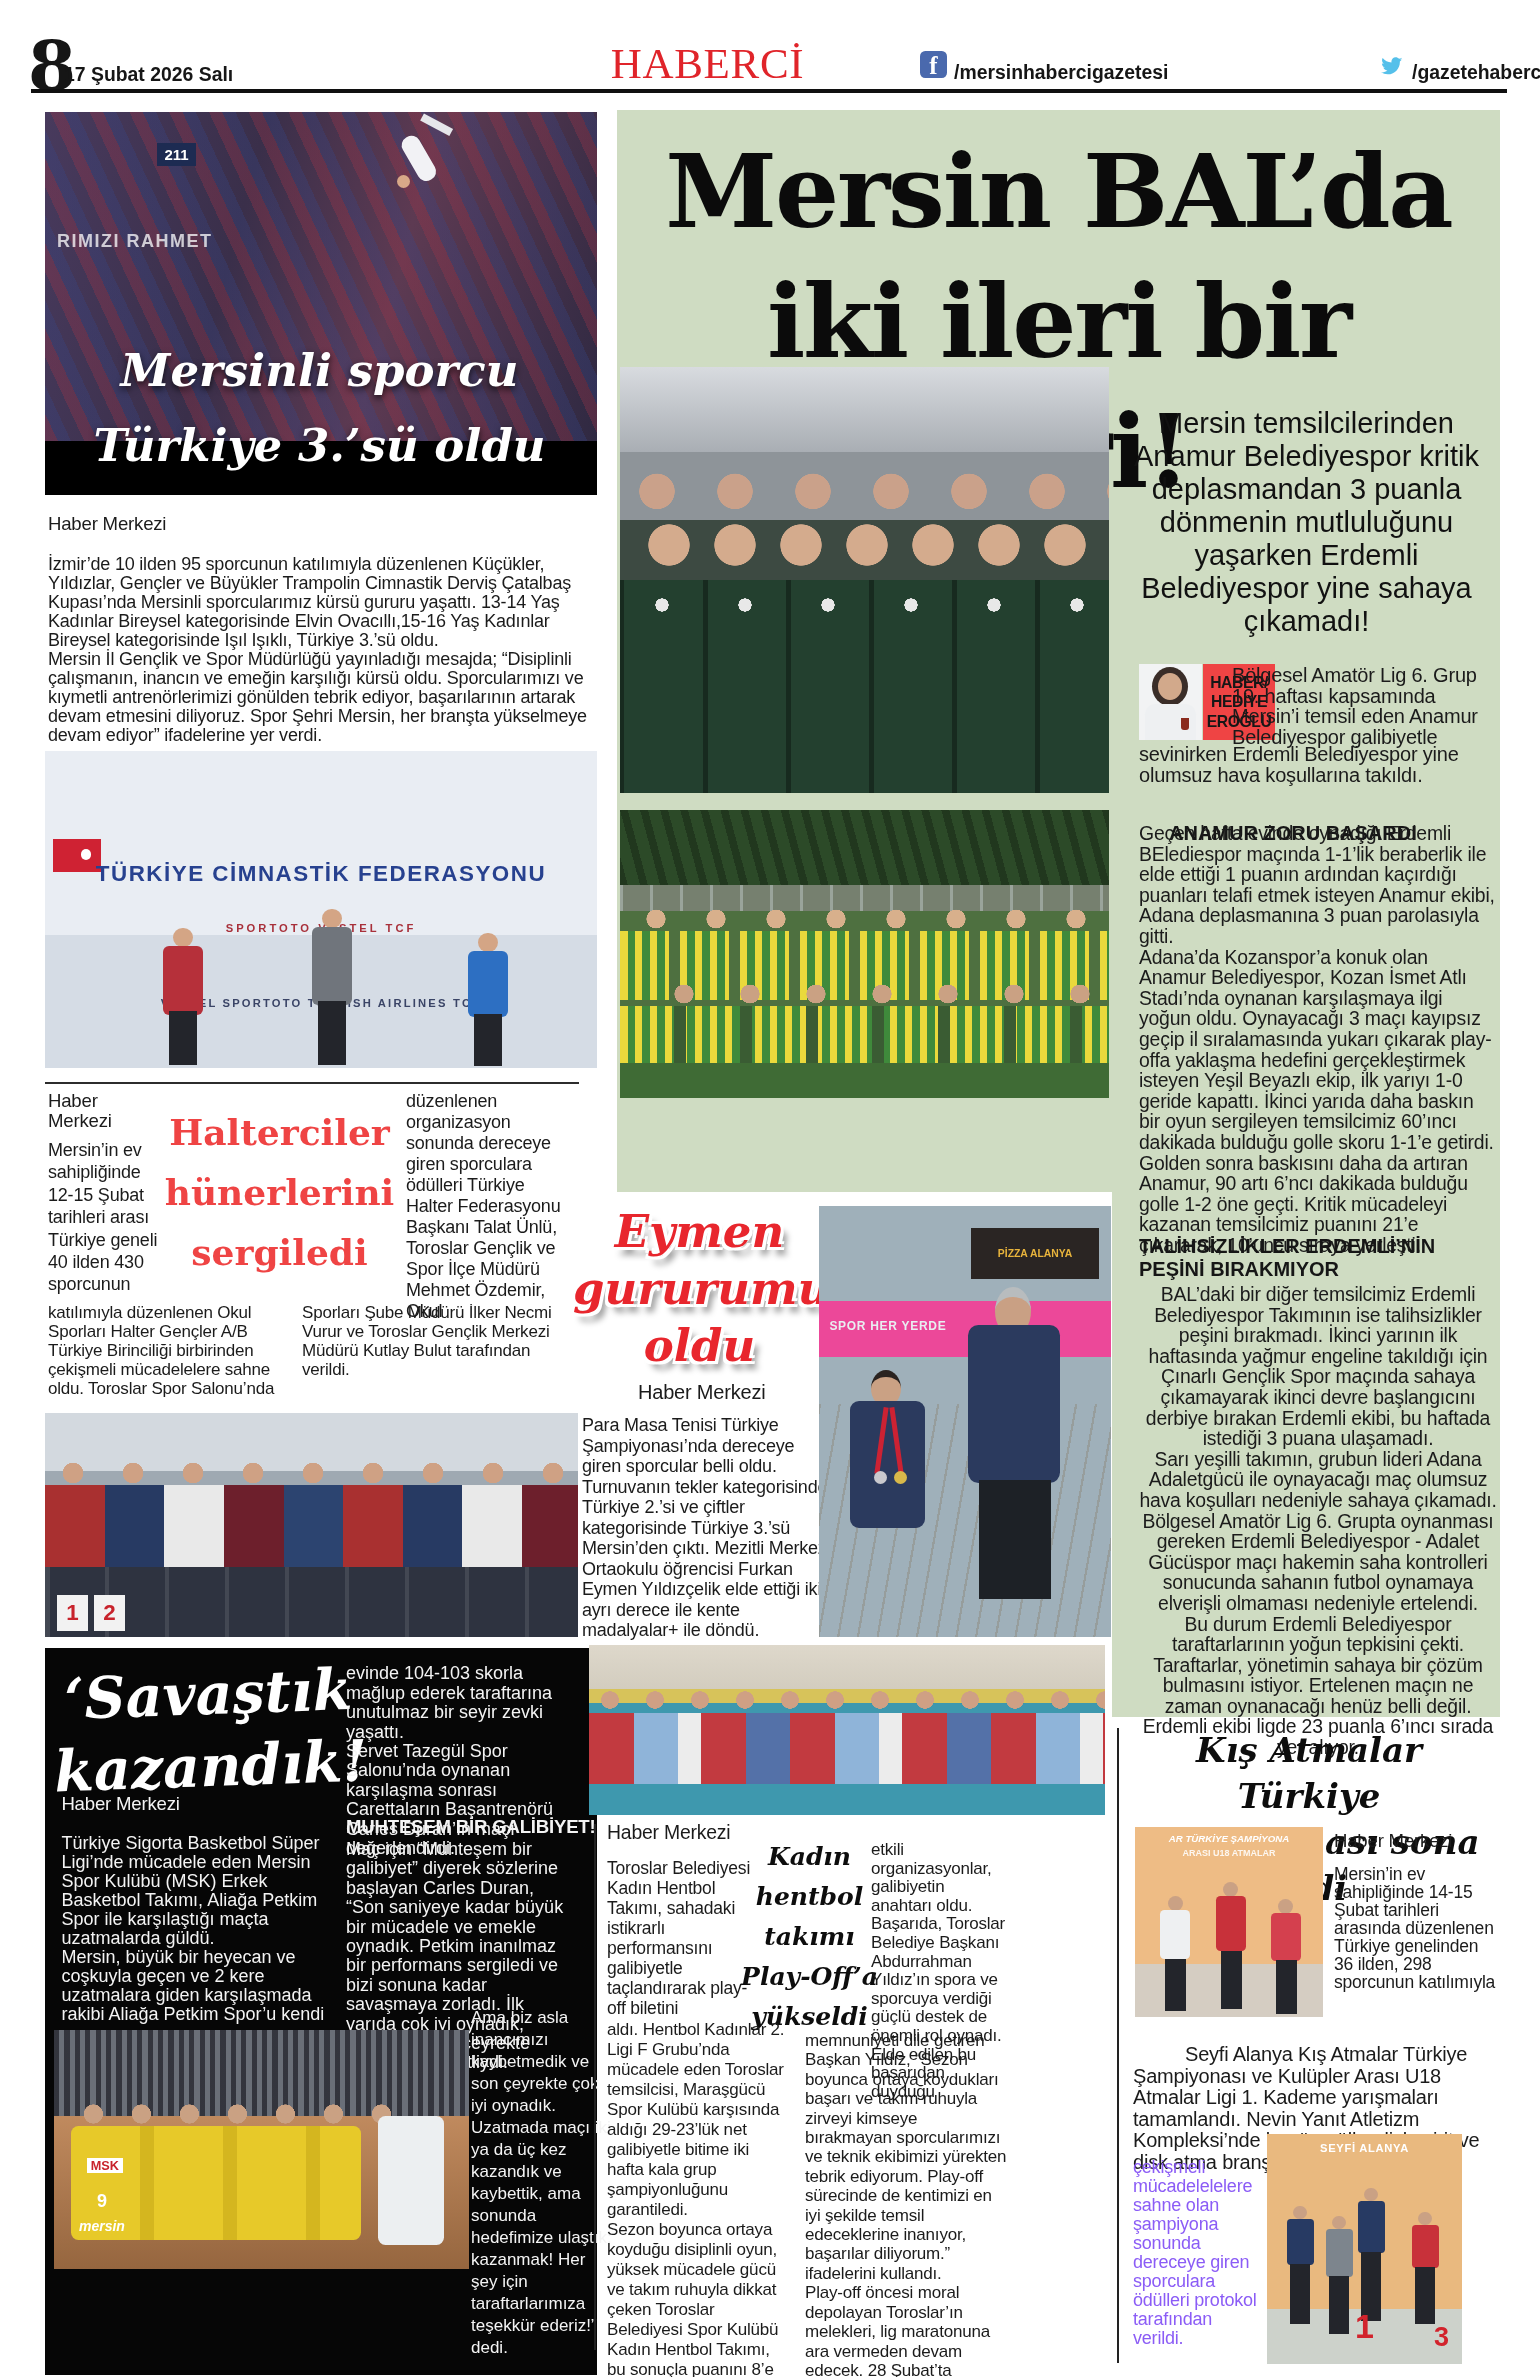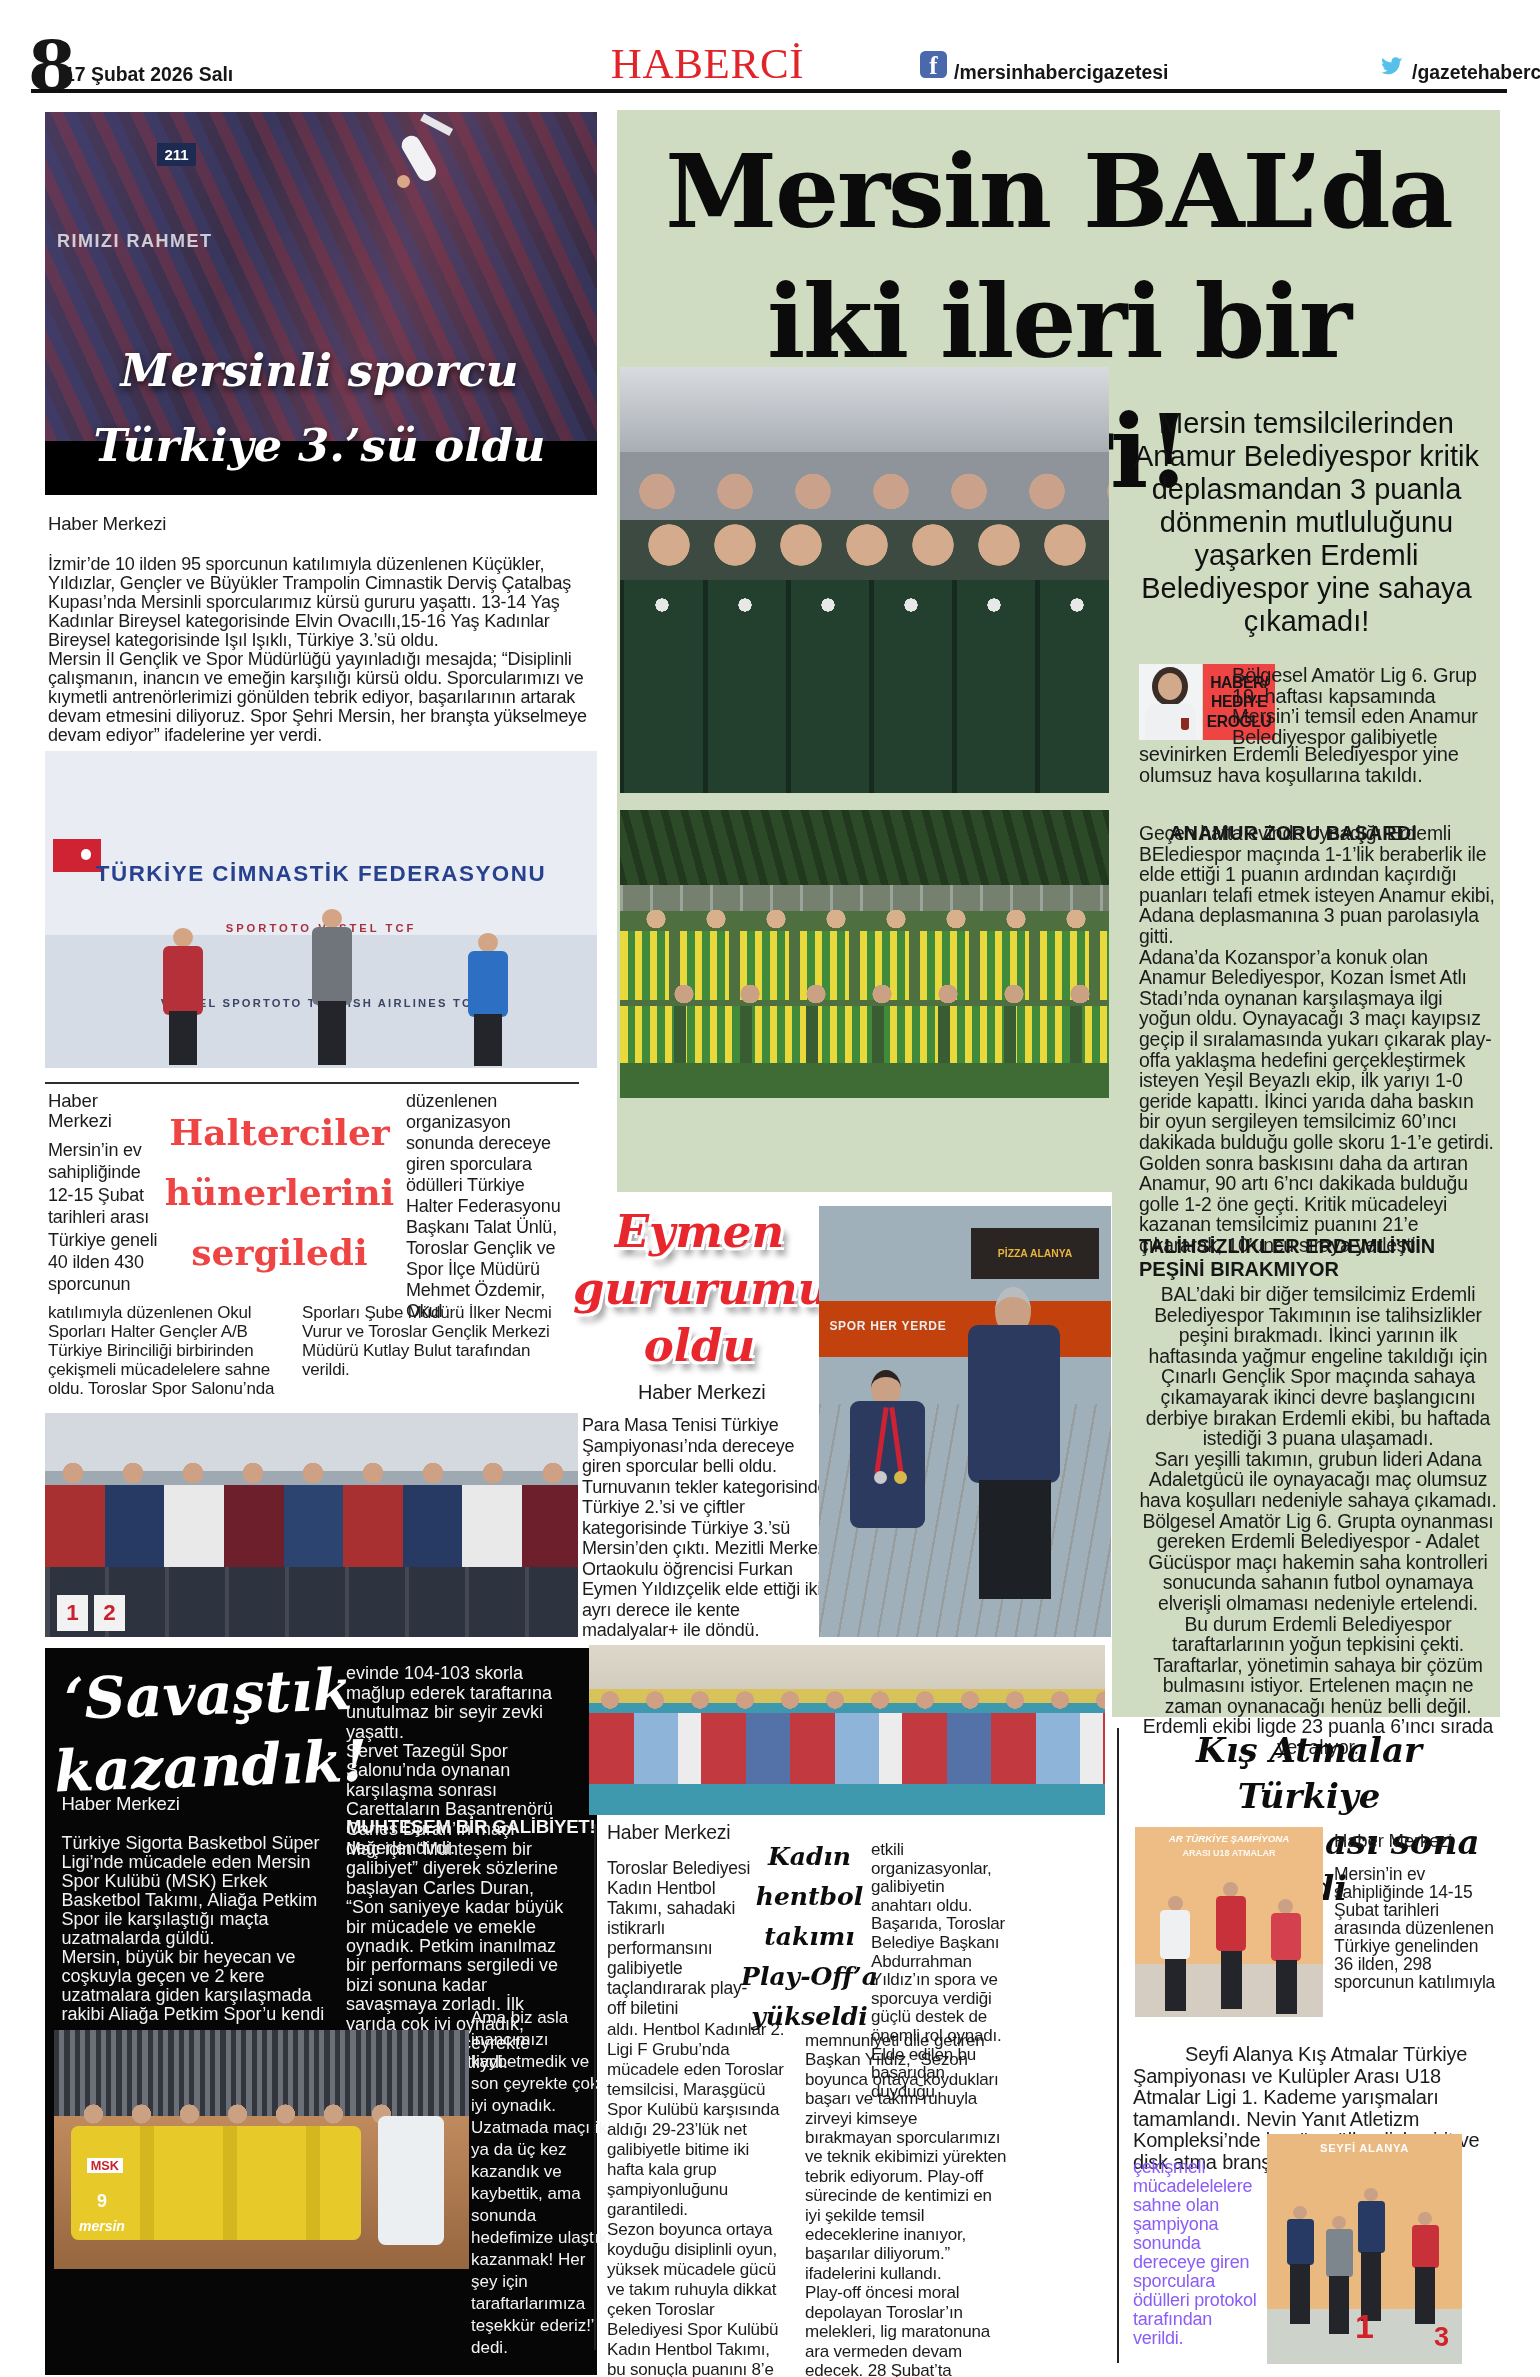--- a/index.html
+++ b/index.html
@@ -150,21 +150,21 @@
   #eymen-headline{left:573px;top:1203px;width:253px;font-size:45px;line-height:57px;text-align:center;
       color:#e8262d;
       text-shadow:-3px -3px 0 #fff,3px -3px 0 #fff,-3px 3px 0 #fff,3px 3px 0 #fff,6px 7.5px 6px rgba(0,0,0,.40);}
   #eymen-byline{left:638px;top:1381px;font-size:20px;}
   #eymen-body{left:582px;top:1415px;width:246px;font-size:18px;line-height:20.5px;}
   #ph-eymen{left:819px;top:1206px;width:292px;height:431px;background:#9fb0ba;}
   #ph-eymen .ey-wood{left:0;top:46%;width:100%;height:54%;background:linear-gradient(#c9ad83,#b89a6e);
       background-image:repeating-linear-gradient(100deg,rgba(120,90,50,.22) 0 2.2px,transparent 2.2px 19.4px);}
   #ph-eymen .ey-board{left:52%;top:5%;width:44%;height:12%;background:#2a2523;color:#e8b43c;
       font-size:10.4px;font-weight:bold;text-align:center;line-height:51px;position:absolute;}
-  #ph-eymen .ey-band{left:0;top:22%;width:100%;height:13%;background:#c2410c;}
+  #ph-eymen .ey-band{left:0;top:22%;width:100%;height:13%;background:#ec4899;}
   #ph-eymen .ey-walltext{left:10.4px;top:18px;color:#e9eef1;font-weight:bold;font-size:12px;letter-spacing:0.7px;position:absolute;}
   #ph-eymen .ey-boy-head{left:52px;top:164px;width:30px;height:30px;border-radius:50%;background:#caa184;border-top:7.5px solid #2a2320;}
   #ph-eymen .ey-boy-torso{left:31px;top:195px;width:75px;height:127px;background:#2b3a5e;border-radius:9px;}
   #ph-eymen .ey-medal1{left:60px;top:201px;width:5.2px;height:67px;background:#c23;transform:rotate(8deg);}
   #ph-eymen .ey-medal2{left:75px;top:201px;width:5.2px;height:67px;background:#c23;transform:rotate(-8deg);}
   #ph-eymen .ey-mc1{left:55px;top:265px;width:13.4px;height:13.4px;border-radius:50%;background:#c9c9ce;}
   #ph-eymen .ey-mc2{left:75px;top:265px;width:13.4px;height:13.4px;border-radius:50%;background:#d8b84a;}
   #ph-eymen .ey-man-head{left:176px;top:81px;width:36px;height:39px;border-radius:50%;background:#c9a084;border-top:10.4px solid #b8bcbe;}
   #ph-eymen .ey-man-torso{left:149px;top:119px;width:92px;height:158px;background:#2b3a5e;border-radius:10.4px;}
   #ph-eymen .ey-man-legs{left:160px;top:274px;width:72px;height:119px;background:#1d2126;}

